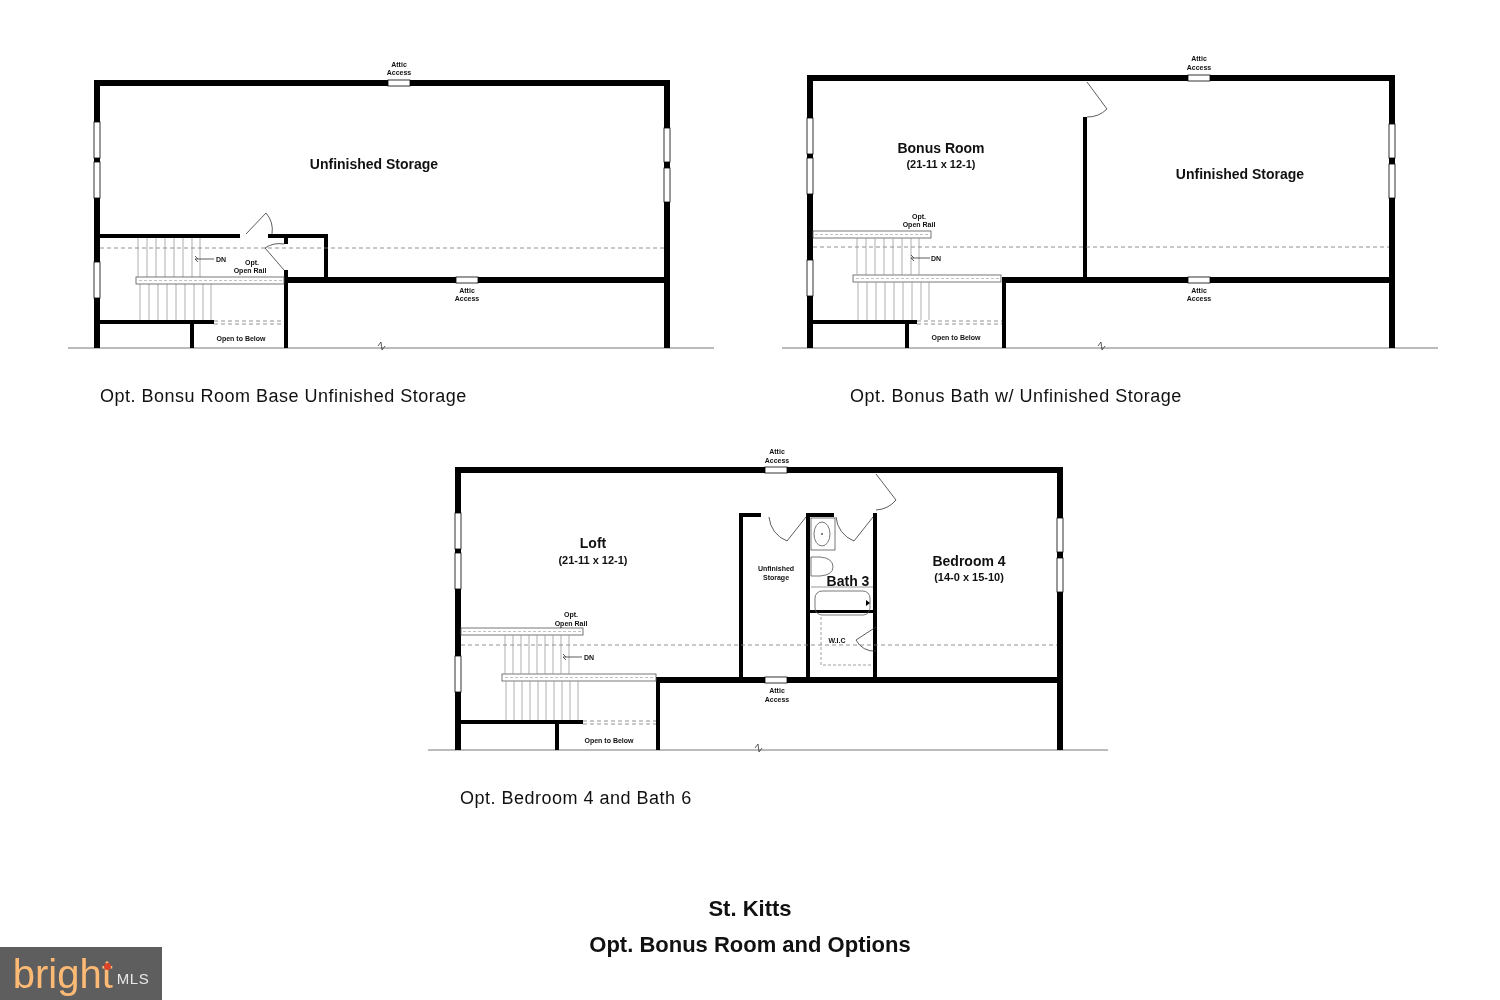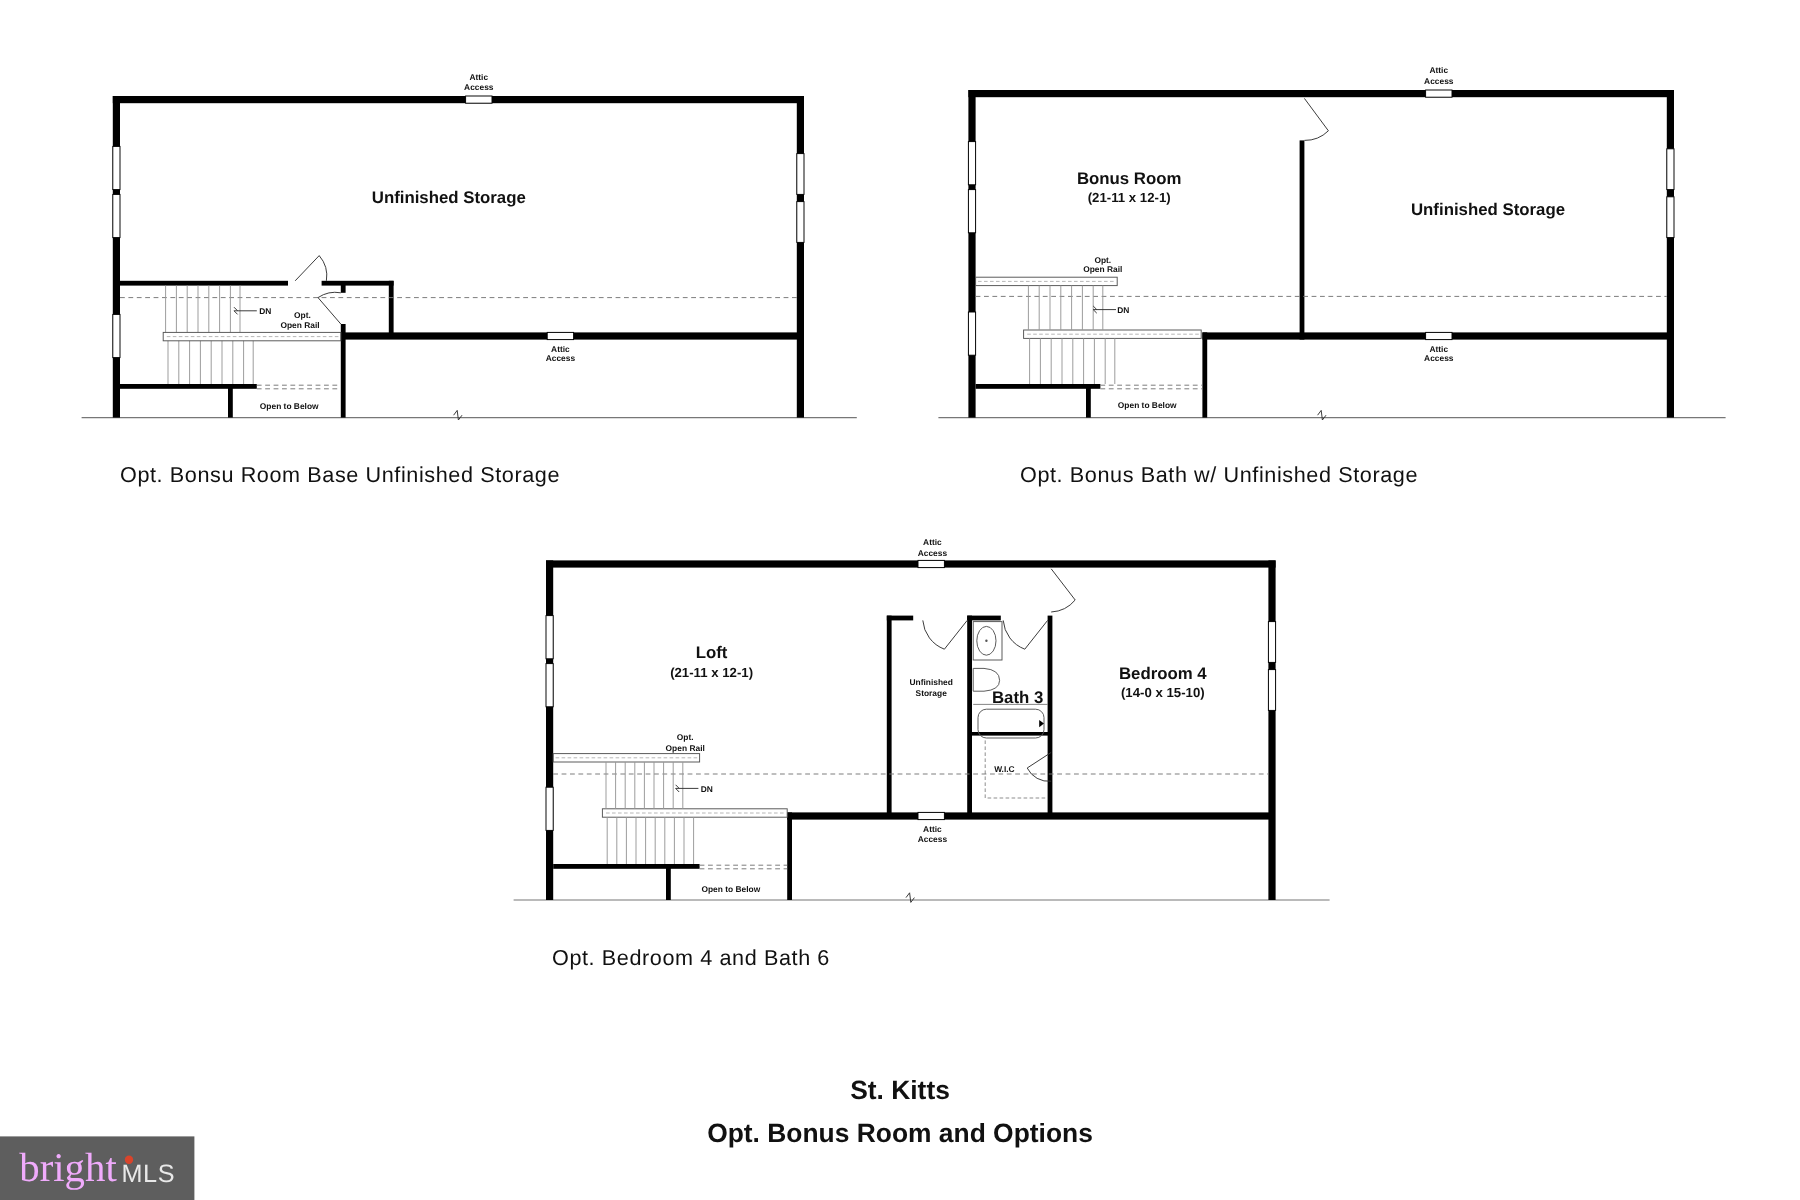--- a/index.html
+++ b/index.html
@@ -2,23 +2,23 @@
 <html><head>
 <meta charset="utf-8">
 <style>
   html,body{margin:0;padding:0;background:#fff;}
   body{width:1500px;height:1000px;position:relative;overflow:hidden;font-family:"Liberation Sans",sans-serif;color:#111;}
   .plan{position:absolute;}
   svg text{font-family:"Liberation Sans",sans-serif;fill:#111;}
   .caption{position:absolute;font-size:18px;letter-spacing:0.5px;color:#111;text-align:left;}
   .title{position:absolute;left:0;width:1500px;text-align:center;font-weight:bold;font-size:22px;line-height:36px;color:#111;}
   .logo{position:absolute;left:0;top:947px;width:162px;height:53px;background:#5e5e5e;display:flex;align-items:center;justify-content:center;}
-  .logo-word{font-family:Liberation Serif, serif;color:#f0abfc;font-size:34px;line-height:1;position:relative;}
+  .logo-word{font-family:Liberation Sans, sans-serif;color:#fdba74;font-size:40px;line-height:1;position:relative;}
   .logo-dot{position:absolute;width:7px;height:7px;background:#d9442b;border-radius:50%;}
-  .logo-mls{font-family:"Liberation Sans",sans-serif;color:#e8e8e8;font-size:21px;margin-left:4px;margin-top:10px;letter-spacing:0.5px;}
+  .logo-mls{font-family:"Liberation Sans",sans-serif;color:#e8e8e8;font-size:15px;margin-left:4px;margin-top:10px;letter-spacing:0.5px;}
 </style>
 </head>
 <body>
 
 <svg class="plan" style="left:0;top:0" width="750" height="370" viewBox="0 0 750 370">
 
   <line x1="68" y1="348" x2="714" y2="348" stroke="#777" stroke-width="1"></line>
   <path d="M378 346 l3 -4 l1 8 l3 -4" stroke="#333" fill="none" stroke-width="0.8"></path>
 
   <g fill="#000">

